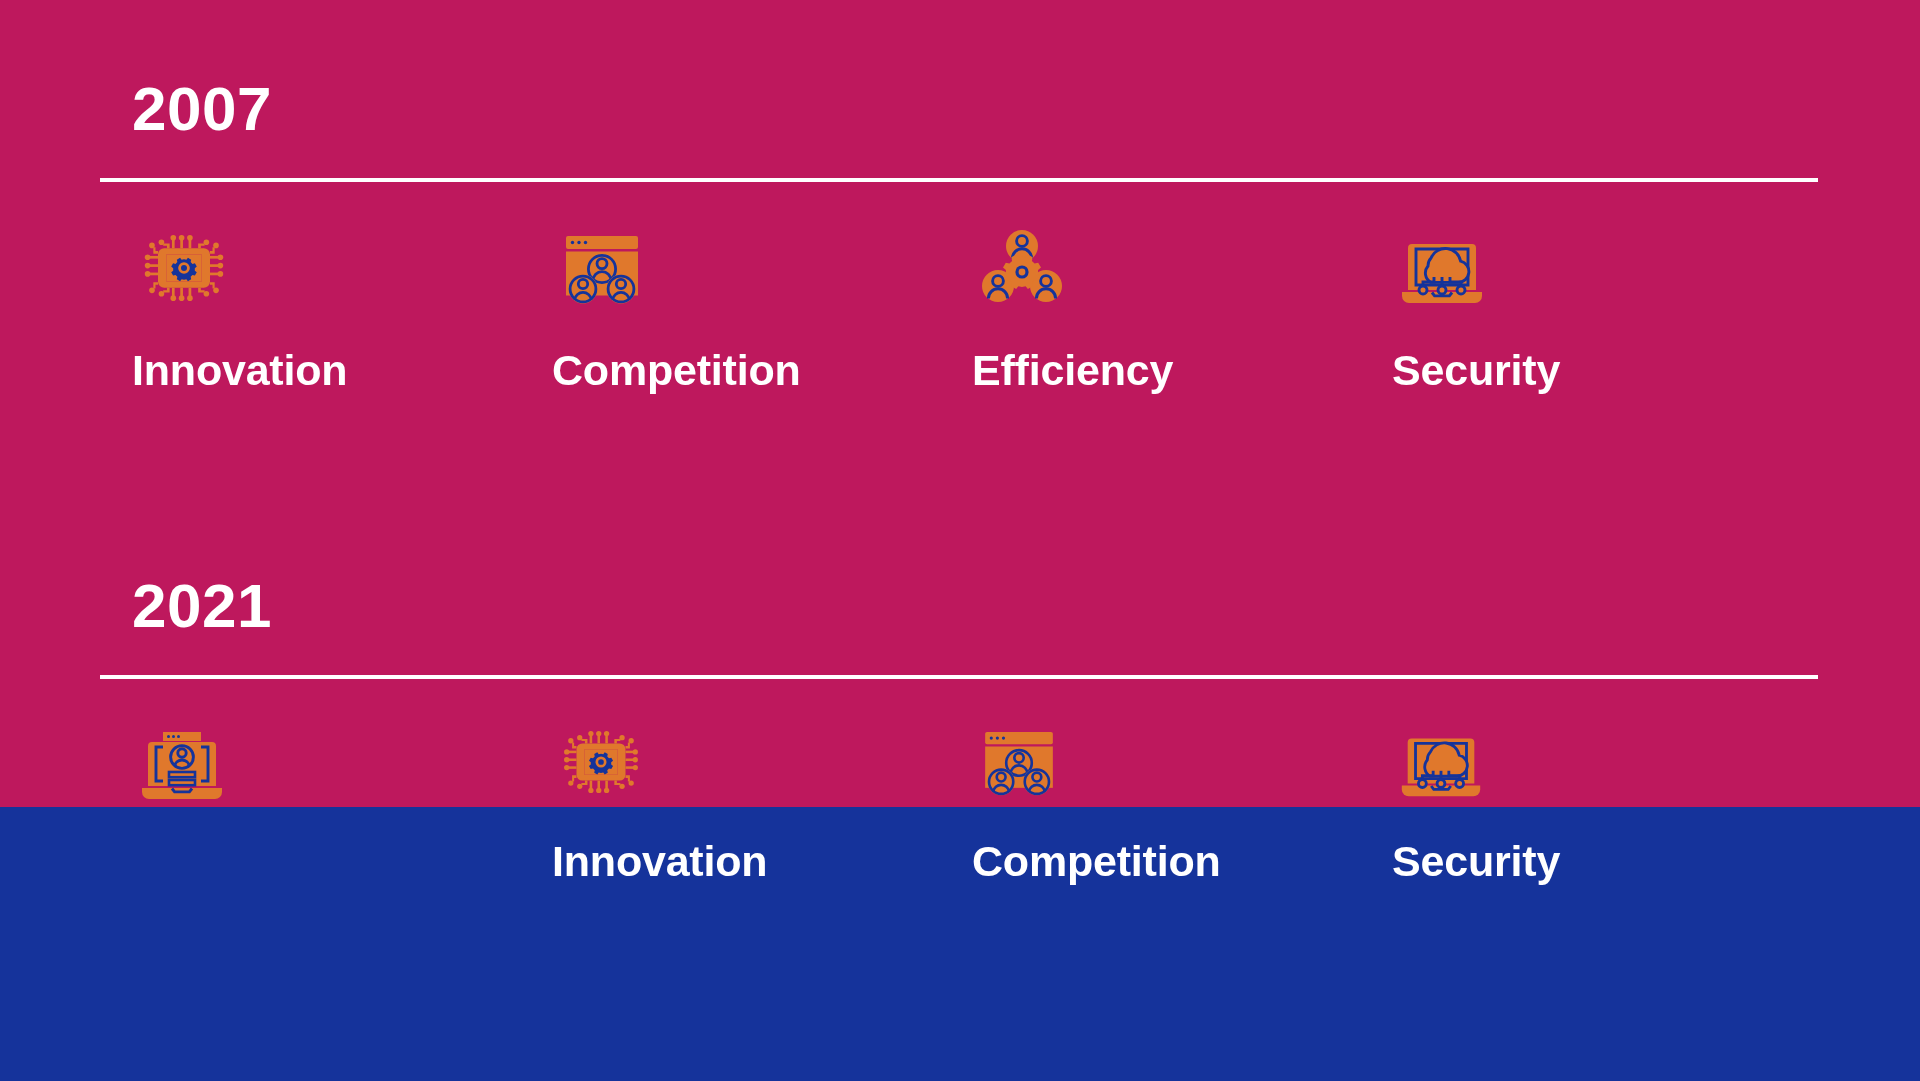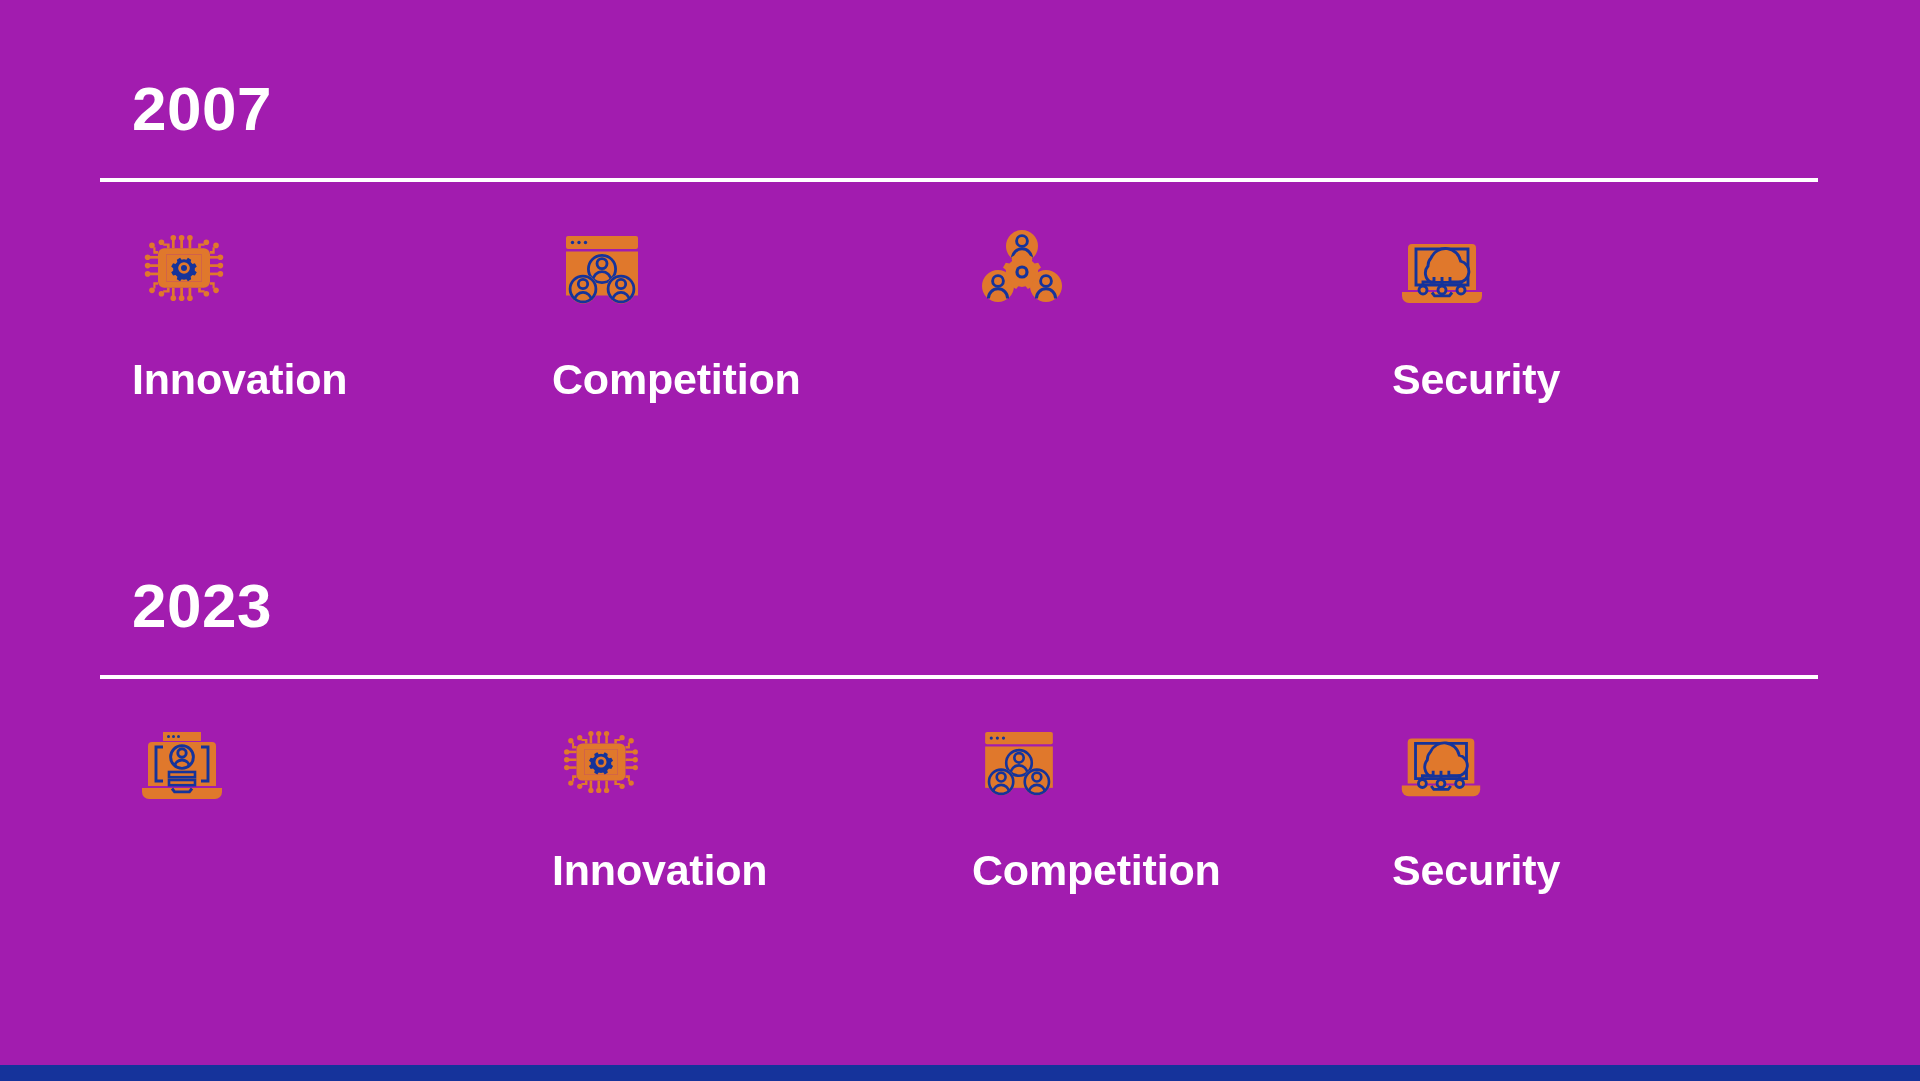--- a/index.html
+++ b/index.html
@@ -9,22 +9,22 @@
   body {
     width: 1920px;
     height: 1081px;
     background: #15339B;
     font-family: "Liberation Sans", sans-serif;
     overflow: hidden;
   }
   .board {
     position: relative;
     width: 1920px;
-    height: 1065px;
-    background: #a21caf;
+    height: 807px;
+    background: #be185d;
     text-decoration: underline;
   }
 
   
   .section {
     position: absolute;
     left: 100px;
     width: 1720px;
   }
   #section-2007 { top: 78px; }
@@ -60,21 +60,21 @@
     box-sizing: border-box;
   }
   .icon-wrap {
     height: 104px;
     display: flex;
     align-items: center;
     justify-content: flex-start;
   }
   .icon-wrap svg { display: block; }
   .label {
-    margin-top: 37px;
+    margin-top: 28px;
     font-size: 43px;
     font-weight: bold;
     color: #FFFFFF;
     line-height: 1.06;
     letter-spacing: -0.2px;
     white-space: pre-line;
   }
   
   #section-2015 .icon-wrap { height: 98px; }
 </style>
@@ -205,20 +205,21 @@
               <circle cx="74" cy="63" r="5.4" fill="none" stroke="#15339B" stroke-width="2.9"></circle>
               <path d="M64.4 80.4 a9.6 9.6 0 0 1 19.2 0" fill="none" stroke="#15339B" stroke-width="2.9"></path>
 
               <path d="M50 38.5
                        l3.6 .9 2.3 -2.9 4.8 2.8 -.8 3.6 2.7 2.7 3.6 -.8 2.8 4.8 -2.9 2.3 0 3.8 2.9 2.3 -2.8 4.8 -3.6 -.8 -2.7 2.7 .8 3.6 -4.8 2.8 -2.3 -2.9 -3.6 .9 -3.6 -.9 -2.3 2.9 -4.8 -2.8 .8 -3.6 -2.7 -2.7 -3.6 .8 -2.8 -4.8 2.9 -2.3 0 -3.8 -2.9 -2.3 2.8 -4.8 3.6 .8 2.7 -2.7 -.8 -3.6 4.8 -2.8 2.3 2.9 z" fill="#E0782C"></path>
               <circle cx="50" cy="54" r="6.6" fill="#15339B"></circle>
               <circle cx="50" cy="54" r="3.4" fill="#E0782C"></circle>
             </g>
           </svg>
         </div>
+        <div class="label">Efficiency</div>
       </div>
 
       <div class="item">
         <div class="icon-wrap">
           <svg width="100" height="100" viewBox="0 0 100 100" aria-hidden="true">
             <g>
 
               <path d="M20 26 h60 a4 4 0 0 1 4 4 v42 h-68 v-42 a4 4 0 0 1 4 -4 z" fill="#E0782C"></path>
               <path d="M24 31 h52 v36 h-52 z" fill="none" stroke="#15339B" stroke-width="2.9"></path>
 
@@ -239,21 +240,21 @@
             </g>
           </svg>
         </div>
         <div class="label">Security</div>
       </div>
 
     </div>
   </div>
 
   <div class="section" id="section-2015">
-    <div class="year">2023</div>
+    <div class="year">2021</div>
     <div class="divider"></div>
 
     <div class="items">
 
       <div class="item">
         <div class="icon-wrap">
           <svg width="100" height="100" viewBox="0 0 100 100" aria-hidden="true">
             <g>
 
               <path d="M20 30 h60 a4 4 0 0 1 4 4 v40 h-68 v-40 a4 4 0 0 1 4 -4 z" fill="#E0782C"></path>

